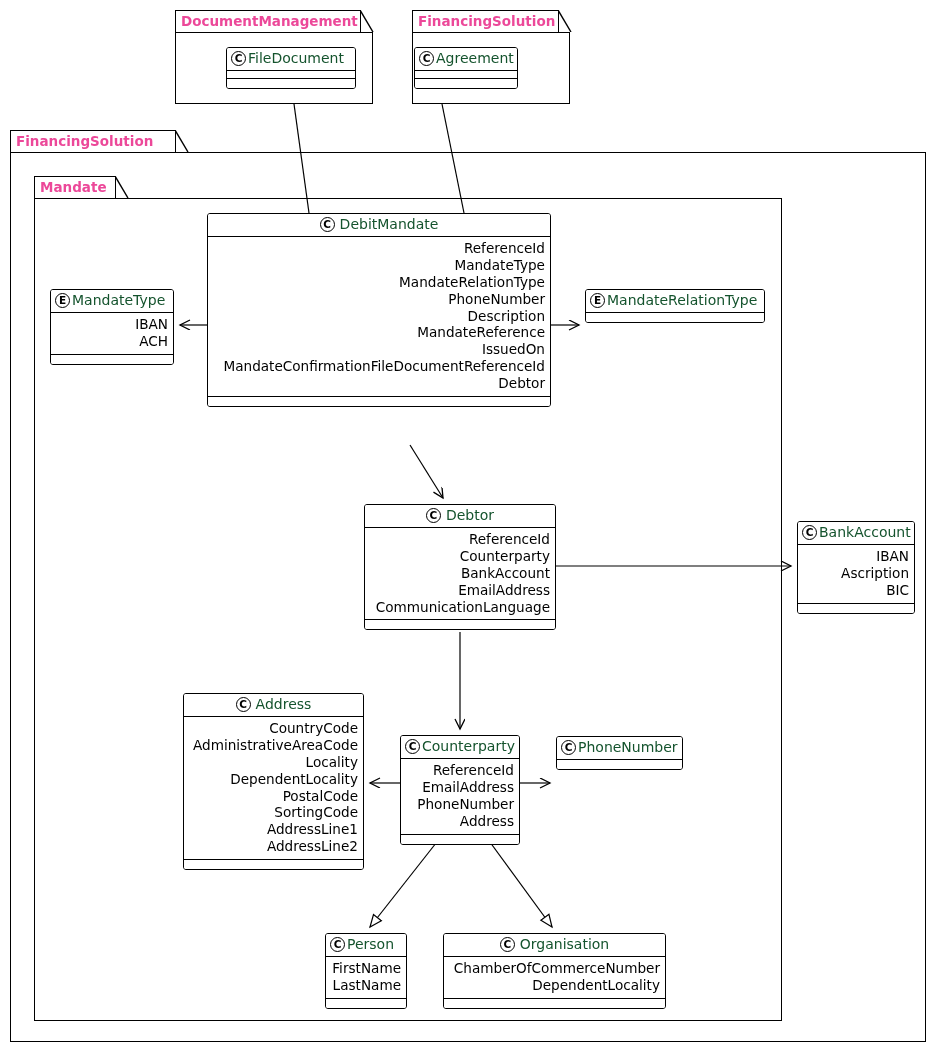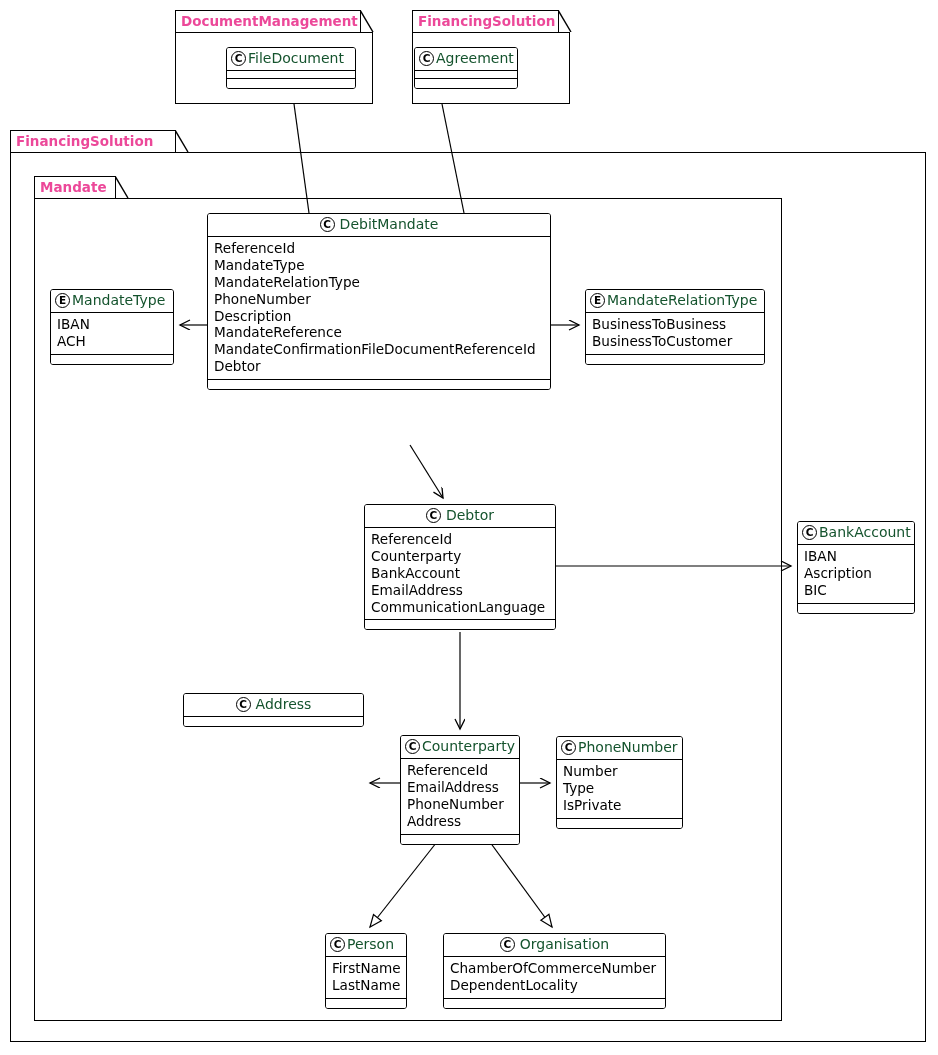--- a/index.html
+++ b/index.html
@@ -111,20 +111,21 @@
   .node-title {
     font-size: 14px;
     color: #14532d;
     line-height: 1.1;
   }
   .node-attrs {
     box-sizing: border-box;
     padding: 3px 5px 4px 6px;
     border-bottom: 1.2px solid #000;
     background: #ffffff;
+    text-align: right;
   }
   .attr {
     font-size: 13.6px;
     line-height: 16.8px;
     color: #000;
     white-space: nowrap;
   }
   .node-ops {
     box-sizing: border-box;
     height: 9px;
@@ -229,44 +230,41 @@
           <span class="stereo">C</span>
           <span class="node-title">DebitMandate</span>
         </div>
         <div class="node-attrs">
           <div class="attr">ReferenceId</div>
           <div class="attr">MandateType</div>
           <div class="attr">MandateRelationType</div>
           <div class="attr">PhoneNumber</div>
           <div class="attr">Description</div>
           <div class="attr">MandateReference</div>
+          <div class="attr">IssuedOn</div>
           <div class="attr">MandateConfirmationFileDocumentReferenceId</div>
           <div class="attr">Debtor</div>
         </div>
         <div class="node-ops"></div>
       </div>
       <div class="node" style="left: 50px; top: 289px; width: 124px;">
         <div class="node-head left">
           <span class="stereo">E</span>
           <span class="node-title">MandateType</span>
         </div>
         <div class="node-attrs">
           <div class="attr">IBAN</div>
           <div class="attr">ACH</div>
         </div>
         <div class="node-ops"></div>
       </div>
       <div class="node" style="left: 585px; top: 289px; width: 180px;">
         <div class="node-head left">
           <span class="stereo">E</span>
           <span class="node-title">MandateRelationType</span>
-        </div>
-        <div class="node-attrs">
-          <div class="attr">BusinessToBusiness</div>
-          <div class="attr">BusinessToCustomer</div>
         </div>
         <div class="node-ops"></div>
       </div>
       <div class="node" style="left: 364px; top: 504px; width: 192px;">
         <div class="node-head">
           <span class="stereo">C</span>
           <span class="node-title">Debtor</span>
         </div>
         <div class="node-attrs">
           <div class="attr">ReferenceId</div>
@@ -287,45 +285,50 @@
           <div class="attr">Ascription</div>
           <div class="attr">BIC</div>
         </div>
         <div class="node-ops"></div>
       </div>
       <div class="node" style="left: 183px; top: 693px; width: 181px;">
         <div class="node-head">
           <span class="stereo">C</span>
           <span class="node-title">Address</span>
         </div>
+        <div class="node-attrs">
+          <div class="attr">CountryCode</div>
+          <div class="attr">AdministrativeAreaCode</div>
+          <div class="attr">Locality</div>
+          <div class="attr">DependentLocality</div>
+          <div class="attr">PostalCode</div>
+          <div class="attr">SortingCode</div>
+          <div class="attr">AddressLine1</div>
+          <div class="attr">AddressLine2</div>
+        </div>
         <div class="node-ops"></div>
       </div>
       <div class="node" style="left: 400px; top: 735px; width: 120px;">
         <div class="node-head left">
           <span class="stereo">C</span>
           <span class="node-title">Counterparty</span>
         </div>
         <div class="node-attrs">
           <div class="attr">ReferenceId</div>
           <div class="attr">EmailAddress</div>
           <div class="attr">PhoneNumber</div>
           <div class="attr">Address</div>
         </div>
         <div class="node-ops"></div>
       </div>
       <div class="node" style="left: 556px; top: 736px; width: 127px;">
         <div class="node-head left">
           <span class="stereo">C</span>
           <span class="node-title">PhoneNumber</span>
         </div>
-        <div class="node-attrs">
-          <div class="attr">Number</div>
-          <div class="attr">Type</div>
-          <div class="attr">IsPrivate</div>
-        </div>
         <div class="node-ops"></div>
       </div>
       <div class="node" style="left: 325px; top: 933px; width: 82px;">
         <div class="node-head left">
           <span class="stereo">C</span>
           <span class="node-title">Person</span>
         </div>
         <div class="node-attrs">
           <div class="attr">FirstName</div>
           <div class="attr">LastName</div>

